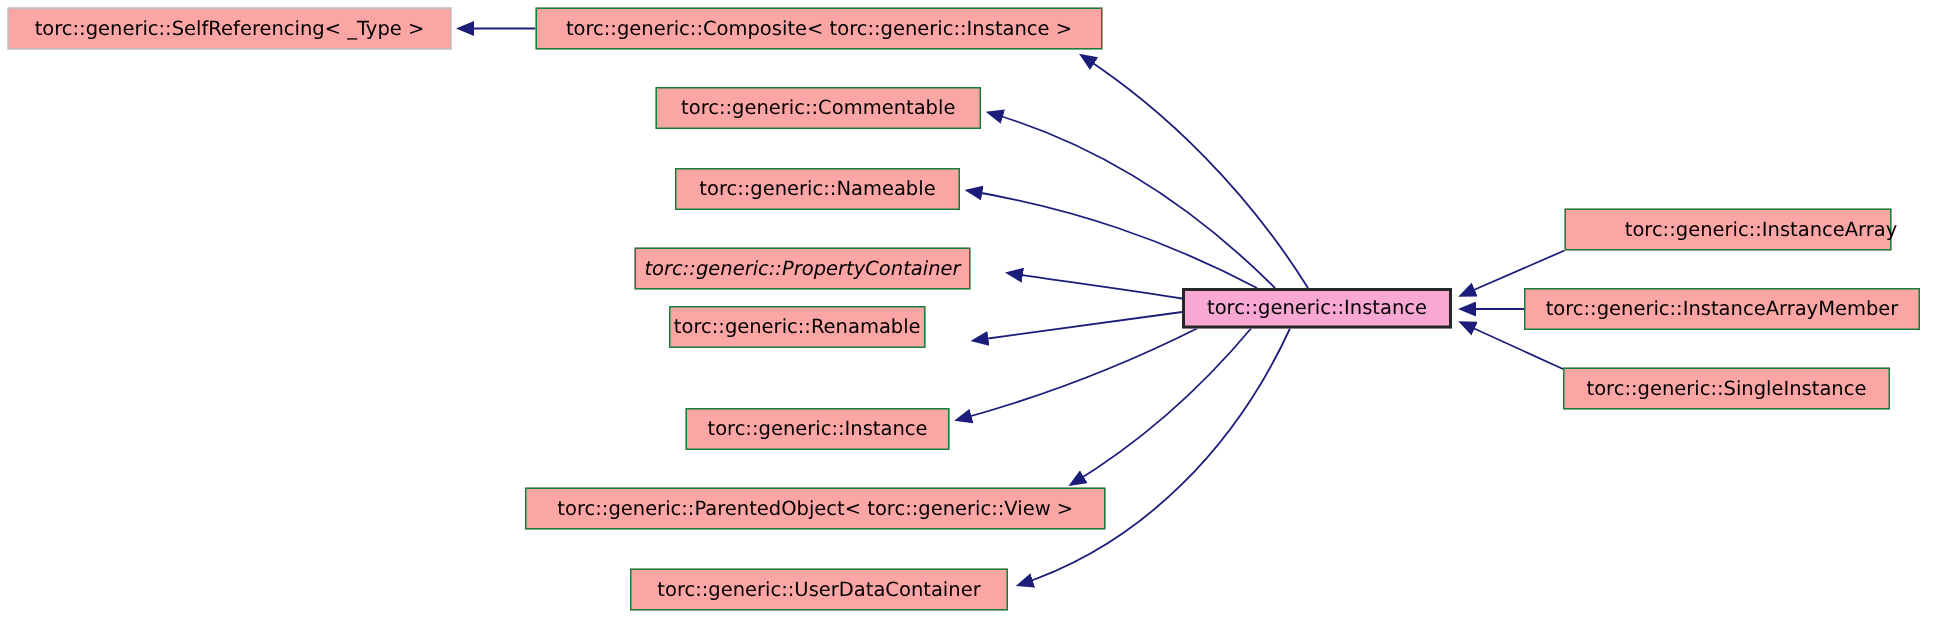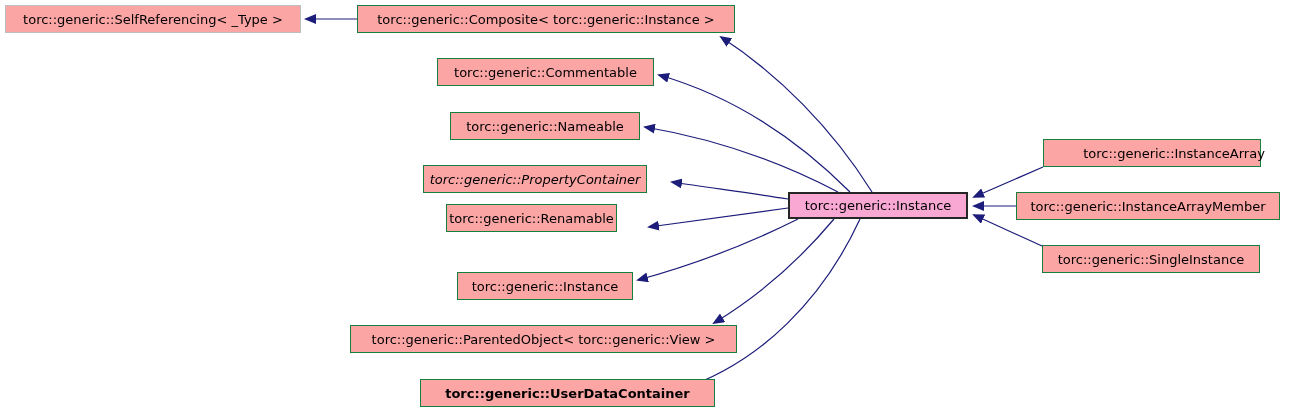--- a/index.html
+++ b/index.html
@@ -98,21 +98,21 @@
   </div>
 
   <div class="node" style="left:457px; top:272px; width:176px; height:28px;">
     <span>torc::generic::Instance</span>
   </div>
 
   <div class="node" style="left:350px; top:325px; width:387px; height:28px;">
     <span>torc::generic::ParentedObject&lt; torc::generic::View &gt;</span>
   </div>
 
-  <div class="node" style="left:420px; top:379px; width:295px; height:28px;font-weight:bold;">
+  <div class="node" style="left:420px; top:379px; width:252px; height:28px;">
     <span>torc::generic::UserDataContainer</span>
   </div>
 
   <div class="node current" style="left:788px; top:192px; width:180px; height:27px;">
     <span>torc::generic::Instance</span>
   </div>
 
   <div class="node" style="left:1043px; top:139px; width:218px; height:28px;padding-left:44px;">
     <span>torc::generic::InstanceArray</span>
   </div>

